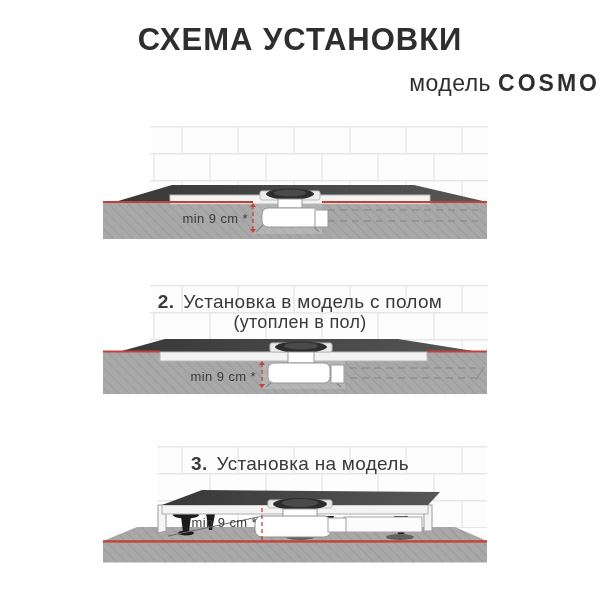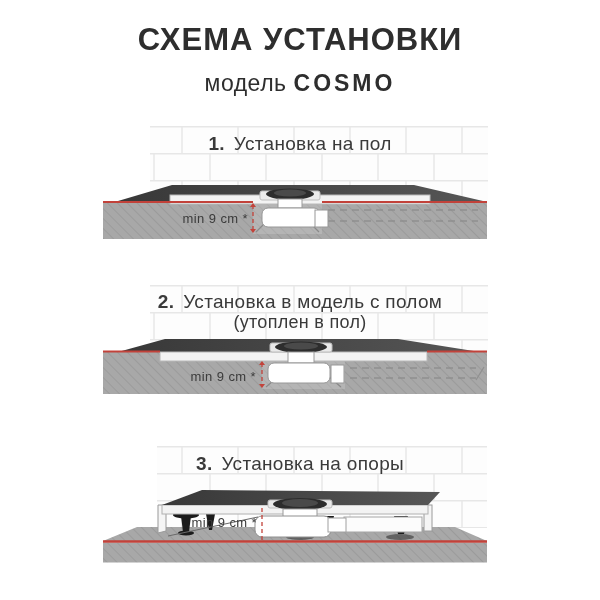--- a/index.html
+++ b/index.html
@@ -2,21 +2,21 @@
 <html><head>
 <meta charset="utf-8">
 <style>
   html,body{margin:0;padding:0;background:#ffffff;}
   #page{position:relative;width:600px;height:600px;background:#ffffff;overflow:hidden;
         font-family:"Liberation Sans", sans-serif;}
 
   
   .page-title{position:absolute;top:22px;left:0;width:600px;text-align:center;
               font-size:31px;font-weight:800;letter-spacing:1px;color:#2e2e2e;margin:0;}
-  .subtitle{position:absolute;top:70px;left:0;width:600px;text-align:center;color:#2e2e2e;}
+  .subtitle{position:absolute;top:70px;left:0;width:600px;text-align:right;color:#2e2e2e;}
   .subtitle .model-label{font-size:23px;font-weight:400;letter-spacing:.5px;}
   .subtitle .model-name{font-size:23px;font-weight:800;letter-spacing:3px;margin-left:7px;}
 
   
   .sec-heading{position:absolute;left:0;width:600px;text-align:center;color:#3a3a3a;
                font-size:19px;letter-spacing:.3px;line-height:20px;z-index:3;}
   .sec-heading .num{font-weight:700;margin-right:9px;}
   .sec-heading .sub{display:block;font-size:18px;margin-top:0;}
 
   .diagram{position:absolute;left:0;width:600px;z-index:1;}
@@ -26,23 +26,20 @@
 </head>
 <body>
 
 <div id="page">
 
   <h1 class="page-title">СХЕМА УСТАНОВКИ</h1>
   <div class="subtitle">
     <span class="model-label">модель</span><span class="model-name">COSMO</span>
   </div>
 
-  <div class="sec-heading" style="top:134px;">
-    <span class="num">1.</span><span>Установка на пол</span>
-  </div>
 
   <svg class="diagram" style="top:126px;" width="600" height="119" viewBox="0 0 600 119">
     <defs>
       <pattern id="t1" width="56" height="54" patternUnits="userSpaceOnUse">
         <rect width="56" height="54" fill="#fdfdfd"></rect>
         <path d="M0 .7H56 M0 27.7H56" stroke="#e7e7e7" stroke-width="1.4" fill="none"></path>
         <path d="M14 0V27 M42 27V54" stroke="#e7e7e7" stroke-width="1.4" fill="none"></path>
       </pattern>
       <pattern id="h1" width="7" height="7" patternUnits="userSpaceOnUse" patternTransform="rotate(-45)">
         <rect width="7" height="7" fill="#a8a8a8"></rect>
@@ -157,21 +154,21 @@
     <g>
       <path d="M262 78 V101" stroke="#c2423a" stroke-width="1.3" stroke-dasharray="4 3" fill="none"></path>
       <polygon points="259,80 265,80 262,76" fill="#c2423a"></polygon>
       <polygon points="259,99 265,99 262,103" fill="#c2423a"></polygon>
     </g>
 
     <text class="min-label" x="256" y="96" text-anchor="end">min 9 cm *</text>
   </svg>
 
   <div class="sec-heading" style="top:454px;">
-    <span class="num">3.</span><span>Установка на опоры</span>
+    <span class="num">3.</span><span>Установка на модель</span>
   </div>
 
   <svg class="diagram" style="top:446px;" width="600" height="130" viewBox="0 0 600 130">
     <defs>
       <pattern id="t3" width="56" height="54" patternUnits="userSpaceOnUse">
         <rect width="56" height="54" fill="#fdfdfd"></rect>
         <path d="M0 .7H56 M0 27.7H56" stroke="#e7e7e7" stroke-width="1.4" fill="none"></path>
         <path d="M14 0V27 M42 27V54" stroke="#e7e7e7" stroke-width="1.4" fill="none"></path>
       </pattern>
       <pattern id="h3" width="7" height="7" patternUnits="userSpaceOnUse" patternTransform="rotate(-45)">

